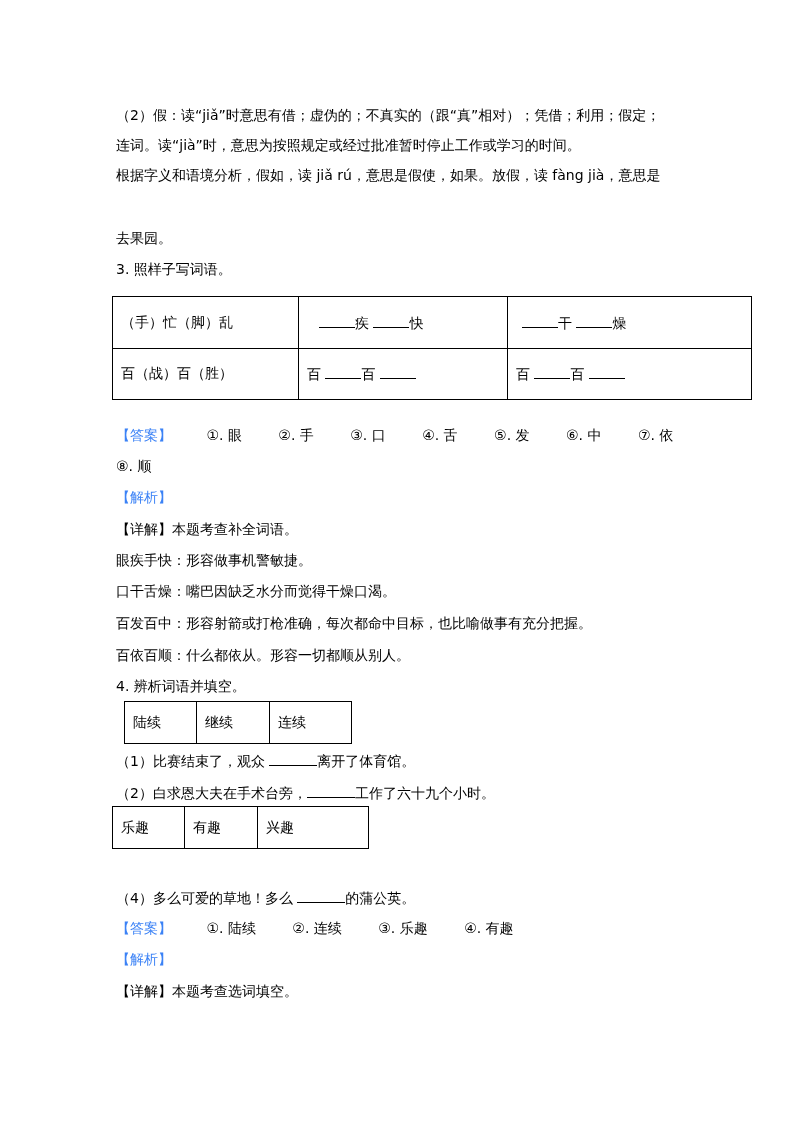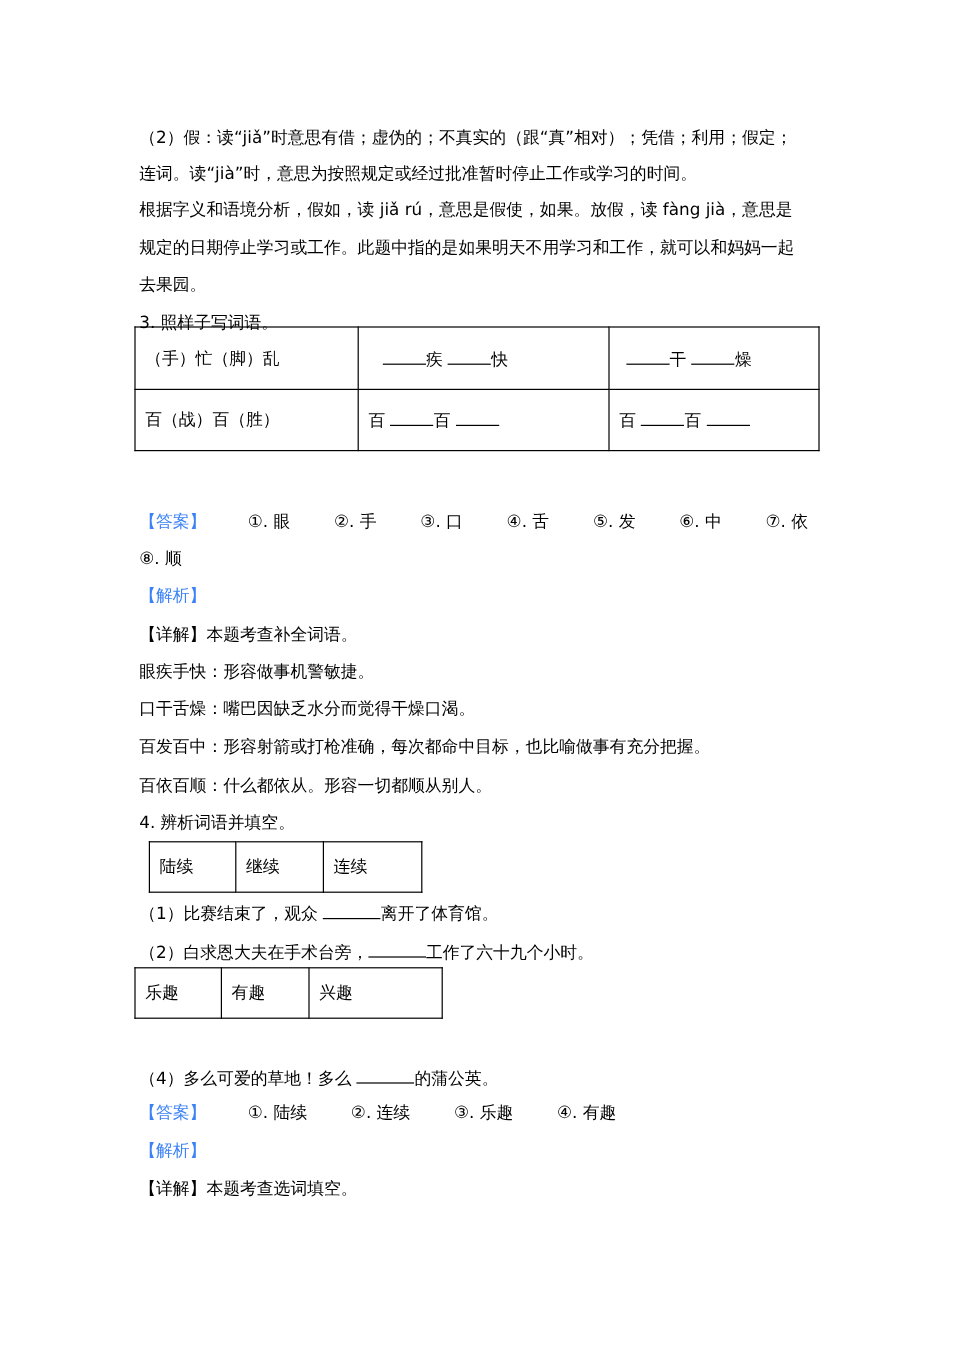--- a/index.html
+++ b/index.html
@@ -15,26 +15,25 @@
   .ans-item:first-of-type { margin-left: 32px; }
 </style>
 </head>
 <body>
 
 <div class="page">
 
   <div class="line" style="top:106px;">（2）假：读“jiǎ”时意思有借；虚伪的；不真实的（跟“真”相对）；凭借；利用；假定；</div>
   <div class="line" style="top:136px;">连词。读“jià”时，意思为按照规定或经过批准暂时停止工作或学习的时间。</div>
   <div class="line" style="top:166px;">根据字义和语境分析，假如，读 jiǎ rú，意思是假使，如果。放假，读 fàng jià，意思是</div>
-  <div class="line" style="top:198px;">规定的日期停止学习或工作。此题中指的是如果明天不用学习和工作，就可以和妈妈一起</div>
   <div class="line" style="top:229px;">去果园。</div>
 
   <div class="line" style="top:260px;">3. 照样子写词语。</div>
 
-  <table class="grid" style="left:112px; top:272px; width:571px;">
+  <table class="grid" style="left:112px; top:296px; width:640px;">
     <tbody>
         <tr style="height:52px;">
       <td style="width:177px;">（手）忙（脚）乱</td>
       <td style="width:188px; padding-left:20px;">
         <span class="blank" style="width:36px;"></span><span>疾</span>
         <span class="blank" style="width:36px;"></span><span>快</span>
       </td>
       <td style="padding-left:14px;">
         <span class="blank" style="width:36px;"></span><span>干</span>
         <span class="blank" style="width:36px;"></span><span>燥</span>

